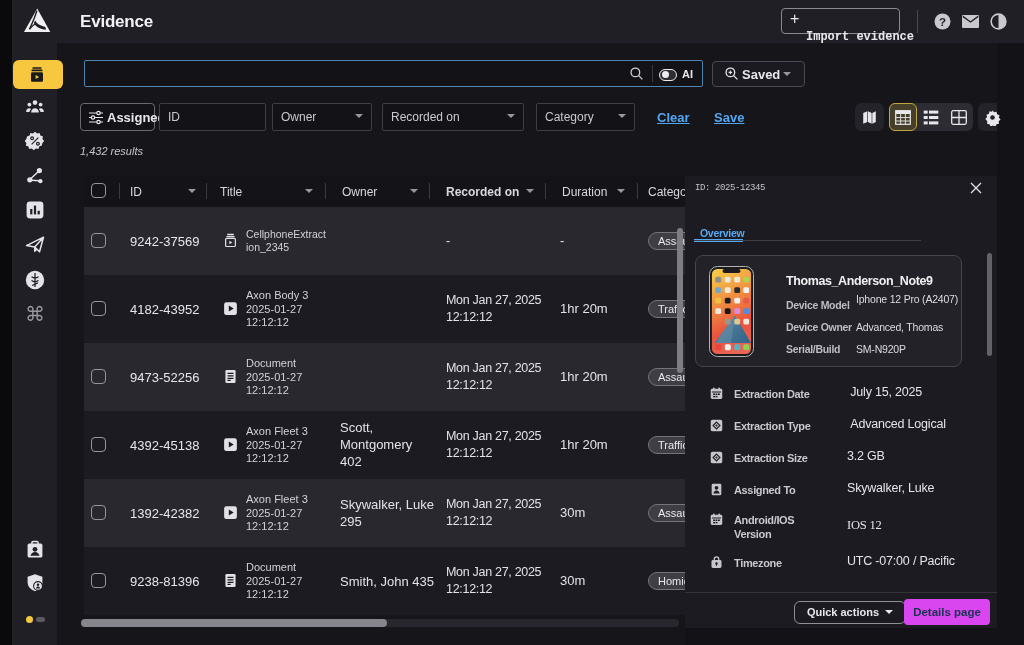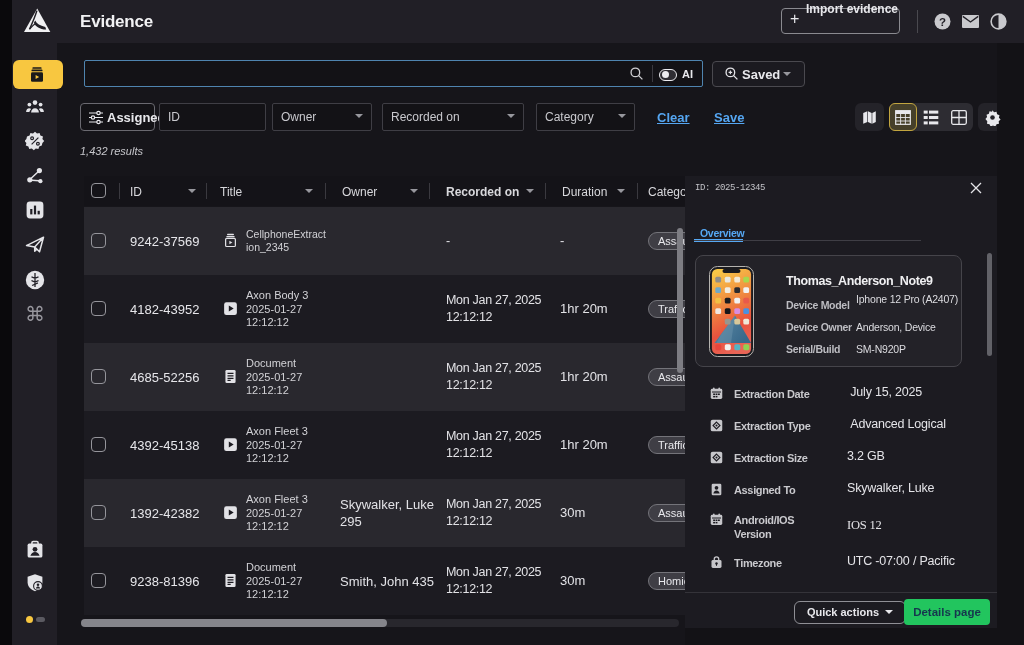--- a/index.html
+++ b/index.html
@@ -68,36 +68,36 @@
 #pcard { left:695px; top:255px; width:267px; height:112px; background:#232228; border:1px solid #45444a; border-radius:8px; }
 #pname { left:786px; top:274px; font-size:12.5px; letter-spacing:-0.4px; font-weight:bold; color:#f0f0f2; }
 .plbl { position:absolute; left:786px; font-size:10.5px; letter-spacing:-0.3px; font-weight:bold; color:#bdbdc2; }
 .pval { position:absolute; left:856px; font-size:10.5px; letter-spacing:-0.2px; color:#dcdce0; }
 .dlbl { position:absolute; left:734px; font-size:11px; letter-spacing:-0.35px; font-weight:bold; color:#c9c9cd; line-height:14px; }
 .dval { position:absolute; left:847px; font-size:12.5px; letter-spacing:-0.2px; color:#e4e4e8; }
 .dicon { position:absolute; left:710px; width:13px; height:13px; }
 #pscroll { left:987px; top:253px; width:5px; height:103px; background:#626268; border-radius:2.5px; }
 #pfline { left:685px; top:592px; width:312px; height:1px; background:#343339; }
 #qabtn { left:794px; top:601px; width:112px; height:23px; border:1px solid #8f8f95; border-radius:6px; font-size:11px; font-weight:bold; color:#e8e8ec; text-align:center; line-height:21px; }
-#dpbtn { left:904px; top:599px; width:86px; height:26px; background:#22c55e; border-radius:4px; font-size:11.5px; font-weight:bold; color:#16354e; text-align:center; line-height:26px; }
+#dpbtn { left:904px; top:599px; width:86px; height:26px; background:#d946ef; border-radius:4px; font-size:11.5px; font-weight:bold; color:#16354e; text-align:center; line-height:26px; }
 #belowpanel { left:685px; top:628px; width:339px; height:17px; background:#131216; }
 #rightpanel { left:997px; top:43px; width:27px; height:602px; background:#131216; }
 </style>
 </head>
 <body>
 <div id="stage">
   <div class="abs" id="topbar"></div>
   <div class="abs" id="content"></div>
   <div class="abs" id="sidebar"></div>
   <div class="abs" id="lstrip"></div>
   <div class="abs" id="activetab"></div>
   <div class="abs" id="evtitle">Evidence</div>
   <div class="abs" id="importbtn"></div>
   <div class="abs" style="left:790px; top:10px; font-size:16px; font-weight:normal; color:#e8e8ec;">+</div>
-  <div class="abs" style="left:806px; top:2px; font-size:12px; font-weight:bold; color:#e8e8ec;">Import evidence</div>
+  <div class="abs" style="left:806px; top:30px; font-size:12px; font-weight:bold; color:#e8e8ec;font-family:Liberation Mono, monospace;">Import evidence</div>
   <div class="abs" id="hsep"></div>
 
   <div class="abs" id="searchbox"></div>
   <div class="abs" id="ssep"></div>
   <div class="abs" id="ailbl">AI</div>
   <div class="abs" id="savedbtn"></div>
   <div class="abs" id="savedtxt">Saved</div>
   <div class="caret" style="left:783px; top:72px;"></div>
 
   <div class="fbtn abs" id="fltbtn"></div>
@@ -161,40 +161,41 @@
         <rect x="1.2" y="1.2" width="13.6" height="13.6" rx="2.4" fill="#e2e2e6"></rect>
         <path d="M6.2 4.9l5.2 3.1-5.2 3.1z" fill="#1c1b21"></path>
       </svg></div>
   <div class="ttl" style="top:289px;">Axon Body 3<br>2025-01-27<br>12:12:12</div>
   <div class="dt" style="top:292px;">Mon Jan 27, 2025<br>12:12:12</div>
   <div class="dur" style="top:301px;">1hr 20m</div>
   <div class="chip" style="top:300px;">Traffic Stop</div>
 
   <div class="row rodd" style="top:343px;"></div>
   <div class="cb" style="left:91px; top:369px;"></div>
-  <div class="idtxt" style="top:370px;">4685-52256</div>
+  <div class="idtxt" style="top:370px;">9473-52256</div>
   <div class="abs ricon" style="left:223px; top:369px;"><svg width="15" height="15" viewBox="0 0 16 16">
         <rect x="2.6" y="1" width="10.8" height="14" rx="1.4" fill="#e2e2e6"></rect>
         <g stroke="#1c1b21" stroke-width="1.3">
           <path d="M4.8 4.6h6.4M4.8 7.3h6.4M4.8 10h6.4M4.8 12.2h3.4"></path>
         </g>
       </svg></div>
   <div class="ttl" style="top:357px;">Document<br>2025-01-27<br>12:12:12</div>
   <div class="dt" style="top:360px;">Mon Jan 27, 2025<br>12:12:12</div>
   <div class="dur" style="top:369px;">1hr 20m</div>
   <div class="chip" style="top:368px;">Assault</div>
 
   <div class="row reven" style="top:411px;"></div>
   <div class="cb" style="left:91px; top:437px;"></div>
   <div class="idtxt" style="top:438px;">4392-45138</div>
   <div class="abs ricon" style="left:223px; top:437px;"><svg width="15" height="15" viewBox="0 0 16 16">
         <rect x="1.2" y="1.2" width="13.6" height="13.6" rx="2.4" fill="#e2e2e6"></rect>
         <path d="M6.2 4.9l5.2 3.1-5.2 3.1z" fill="#1c1b21"></path>
       </svg></div>
   <div class="ttl" style="top:425px;">Axon Fleet 3<br>2025-01-27<br>12:12:12</div>
+  <div class="own" style="top:419px;">Scott,<br>Montgomery<br>402</div>
   <div class="dt" style="top:428px;">Mon Jan 27, 2025<br>12:12:12</div>
   <div class="dur" style="top:437px;">1hr 20m</div>
   <div class="chip" style="top:436px;">Traffic Stop</div>
 
   <div class="row rodd" style="top:479px;"></div>
   <div class="cb" style="left:91px; top:505px;"></div>
   <div class="idtxt" style="top:506px;">1392-42382</div>
   <div class="abs ricon" style="left:223px; top:505px;"><svg width="15" height="15" viewBox="0 0 16 16">
         <rect x="1.2" y="1.2" width="13.6" height="13.6" rx="2.4" fill="#e2e2e6"></rect>
         <path d="M6.2 4.9l5.2 3.1-5.2 3.1z" fill="#1c1b21"></path>
@@ -227,21 +228,21 @@
   <div class="abs" id="panel"></div>
   <div class="abs" id="pid">ID: 2025-12345</div>
   <div class="abs" id="ptab">Overview</div>
   <div class="abs" id="ptabline"></div>
   <div class="abs" id="pgline"></div>
   <div class="abs" id="pcard"></div>
   <div class="abs" id="pname">Thomas_Anderson_Note9</div>
   <div class="plbl" style="top:299px;">Device Model</div>
     <div class="pval" style="top:293px;">Iphone 12 Pro (A2407)</div>
   <div class="plbl" style="top:321px;">Device Owner</div>
-    <div class="pval" style="top:321px;">Anderson, Device</div>
+    <div class="pval" style="top:321px;">Advanced, Thomas</div>
   <div class="plbl" style="top:343px;">Serial/Build</div>
     <div class="pval" style="top:343px;">SM-N920P</div>
   <div class="dicon" style="top:386px;"><svg width="13" height="13" viewBox="0 0 14 14">
         <rect x="0.8" y="2" width="12.4" height="11" rx="1.6" fill="#c6c6ca"></rect>
         <rect x="3.2" y="0.6" width="1.8" height="3" rx="0.9" fill="#c6c6ca"></rect>
         <rect x="9" y="0.6" width="1.8" height="3" rx="0.9" fill="#c6c6ca"></rect>
         <path d="M2.2 5.4h9.6" stroke="#1c1b21" stroke-width="1.1"></path>
         <g fill="#1c1b21">
           <rect x="3.4" y="7" width="2" height="1.6"></rect>
           <rect x="6" y="7" width="2" height="1.6"></rect>

